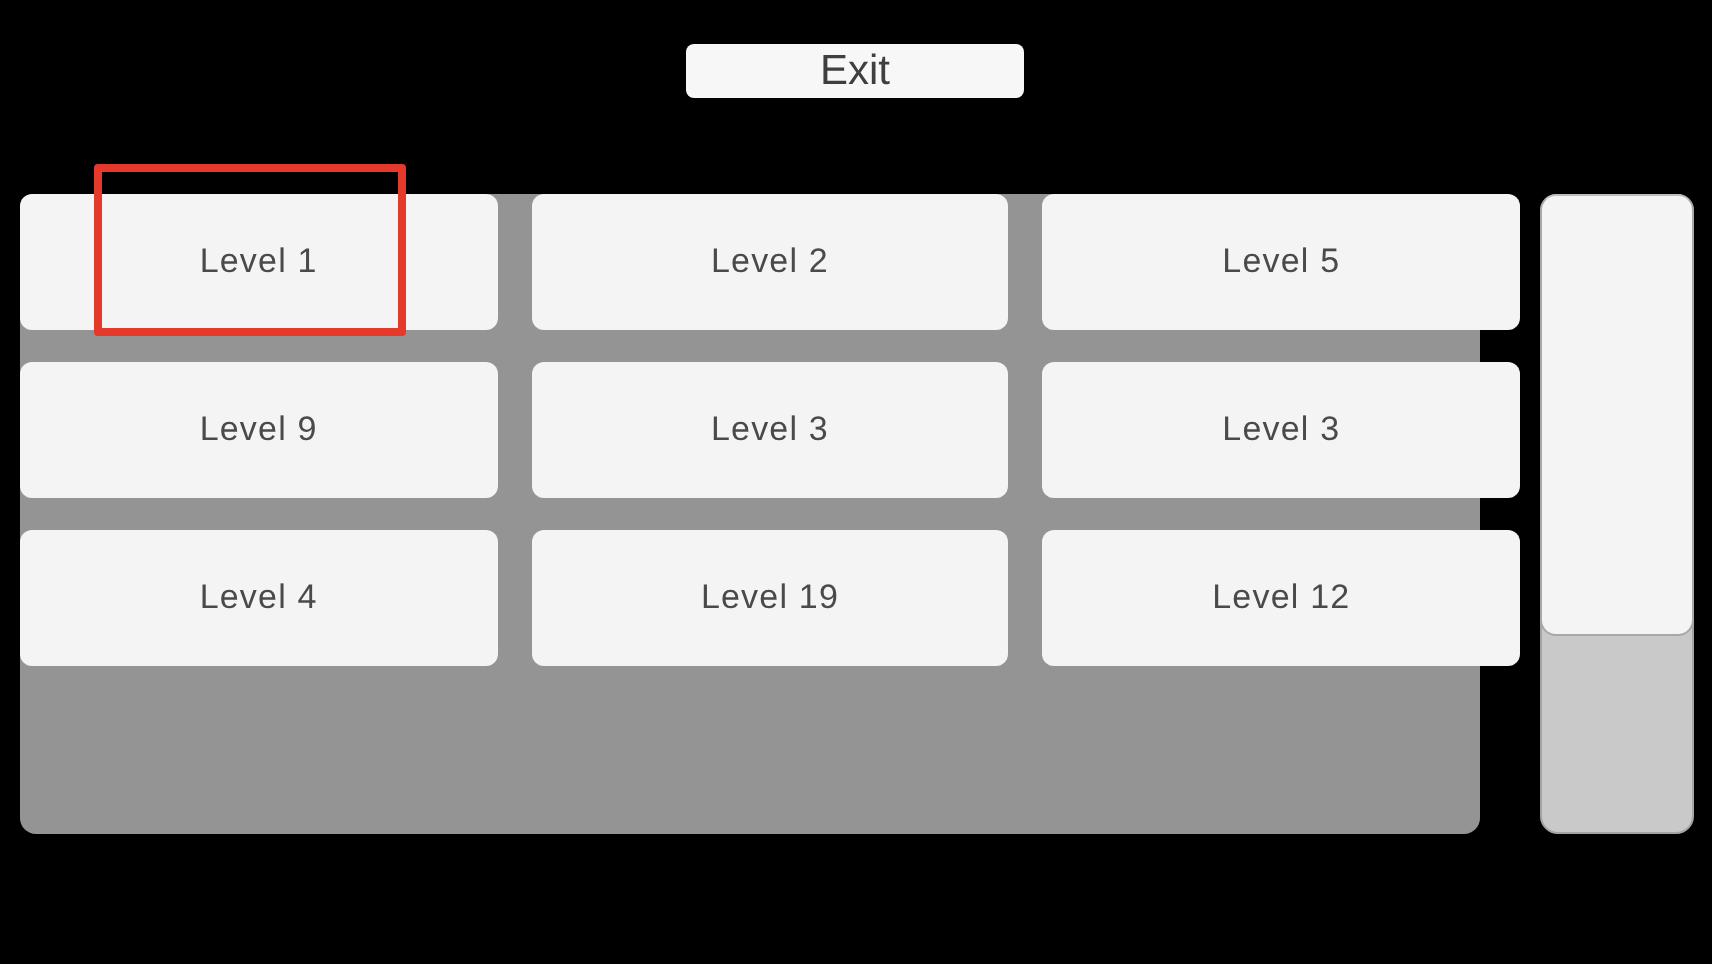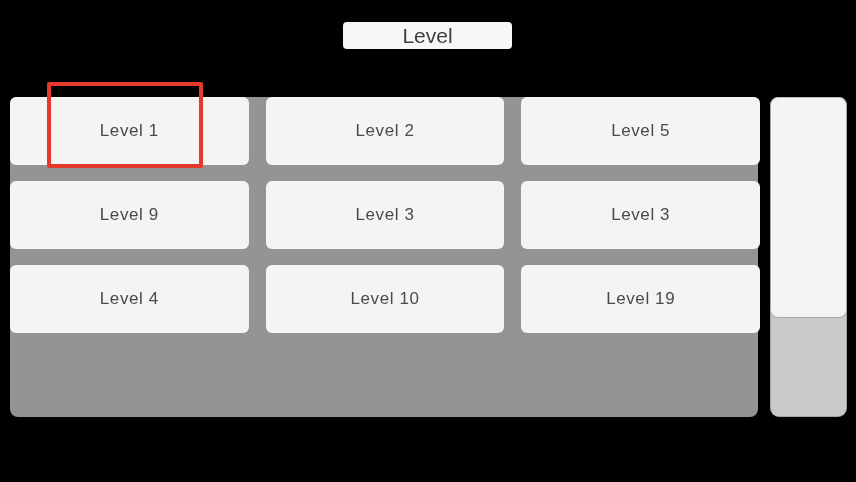--- a/index.html
+++ b/index.html
@@ -33,21 +33,20 @@
 
   
   .panel {
     position: absolute;
     left: 10px;
     top: 97px;
     width: 730px;
     height: 320px;
     background: #949494;
     border-radius: 8px;
-    padding-left: 18px;
   }
 
   .grid {
     position: absolute;
     left: 0;
     top: 0;
     width: 750px;
     height: 320px;
     display: grid;
     grid-template-columns: repeat(3, 1fr);
@@ -106,33 +105,33 @@
     border-radius: 2px;
     box-sizing: border-box;
     pointer-events: none;
   }
 </style>
 </head>
 <body>
 
 <div class="screen">
 
-  <button class="exit-btn">Level</button>
+  <button class="exit-btn">Exit</button>
 
   <div class="panel">
     <div class="grid" id="level-grid">
         <button class="level-btn">Level 1</button>
         <button class="level-btn">Level 2</button>
         <button class="level-btn">Level 5</button>
         <button class="level-btn">Level 9</button>
         <button class="level-btn">Level 3</button>
         <button class="level-btn">Level 3</button>
         <button class="level-btn">Level 4</button>
-        <button class="level-btn">Level 10</button>
         <button class="level-btn">Level 19</button>
+        <button class="level-btn">Level 12</button>
       </div>
 
     <div class="scrollbar">
       <div class="scrollbar-handle" id="sb-handle" style="height: 69%;"></div>
     </div>
   </div>
 
   <div class="selection-box" id="selection-box" style="border-color: rgb(229, 57, 44);"></div>
 
 </div>

